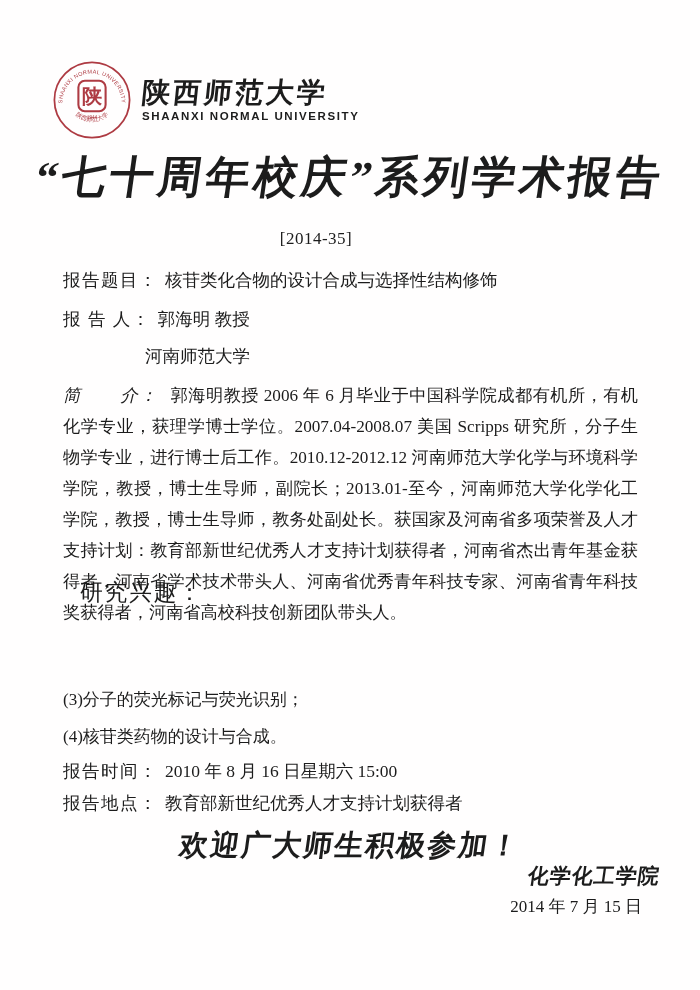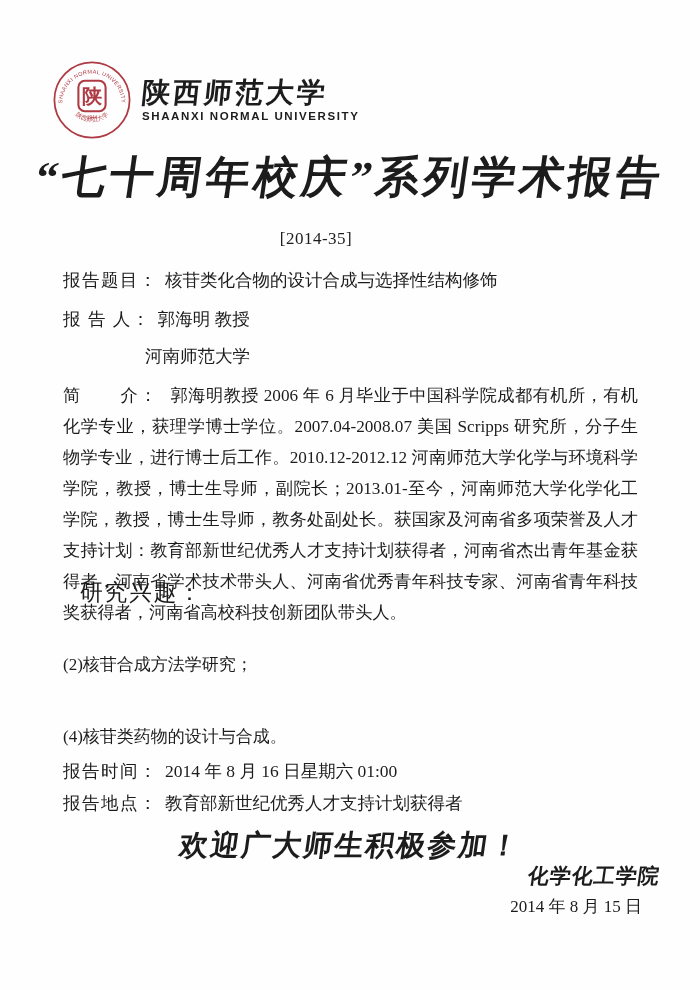--- a/index.html
+++ b/index.html
@@ -50,21 +50,21 @@
   .row-affil{top:345px;left:145px;}
   .label{letter-spacing:1.5px;}
   .value{margin-left:7px;}
 
   
   .intro{
     top:380px;left:63px;width:575px;
     font-size:17.2px;line-height:31px;
     text-align:justify;
   }
-  .intro .label{margin-right:12px;}
+  .intro .label{margin-right:12px;font-style:italic;}
 
   
   .interests-header{top:577px;left:80px;font-size:23px;letter-spacing:1.5px;}
   .interest{left:63px;font-size:17px;}
   .interest-1{top:618px;}
   .interest-2{top:653px;}
   .interest-3{top:688px;}
   .interest-4{top:725px;text-align:right;}
 
   .row-time{top:760px;}
@@ -127,28 +127,28 @@
     <span class="label">报告题目：</span><span class="value">核苷类化合物的设计合成与选择性结构修饰</span>
   </div>
 
   <div class="abs row row-affil">河南师范大学</div>
 
   <div class="abs intro">
     <span class="label">简　　介：</span><span><span>郭海明教授 </span><span class="b">2006</span><span> 年 </span><span class="b">6</span><span> 月毕业于中国科学院成都有机所，有机化学专业，获理学博士学位。</span><span class="b">2007.04-2008.07</span><span> 美国 </span><span class="b">Scripps</span><span> 研究所，分子生物学专业，进行博士后工作。</span><span class="b">2010.12-2012.12</span><span> 河南师范大学化学与环境科学学院，教授，博士生导师，副院长；</span><span class="b">2013.01-</span><span>至今，河南师范大学化学化工学院，教授，博士生导师，教务处副处长。获国家及河南省多项荣誉及人才支持计划：教育部新世纪优秀人才支持计划获得者，河南省杰出青年基金获得者，河南省学术技术带头人、河南省优秀青年科技专家、河南省青年科技奖获得者，河南省高校科技创新团队带头人。</span></span>
   </div>
 
   <div class="abs interests-header">研究兴趣：</div>
-  <div class="abs interest interest-2">(2)核苷合成方法学研究；</div>
+  <div class="abs interest interest-3">(3)分子的荧光标记与荧光识别；</div>
   <div class="abs interest interest-4">(4)核苷类药物的设计与合成。</div>
 
   <div class="abs row row-time">
-    <span class="label">报告时间：</span><span class="value"><span class="b">2014</span><span> 年 </span><span class="b">8</span><span> 月 </span><span class="b">16</span><span> 日星期六  </span><span class="b">01:00</span></span>
+    <span class="label">报告时间：</span><span class="value"><span class="b">2010</span><span> 年 </span><span class="b">8</span><span> 月 </span><span class="b">16</span><span> 日星期六  </span><span class="b">15:00</span></span>
   </div>
 
   <div class="abs row row-place">
     <span class="label">报告地点：</span><span class="value">教育部新世纪优秀人才支持计划获得者</span>
   </div>
 
   <div class="abs welcome">欢迎广大师生积极参加！</div>
   <div class="abs signature">化学化工学院</div>
-  <div class="abs date">2014 年 8 月 15 日</div>
+  <div class="abs date">2014 年 7 月 15 日</div>
 
 </div>
 
 </body></html>

